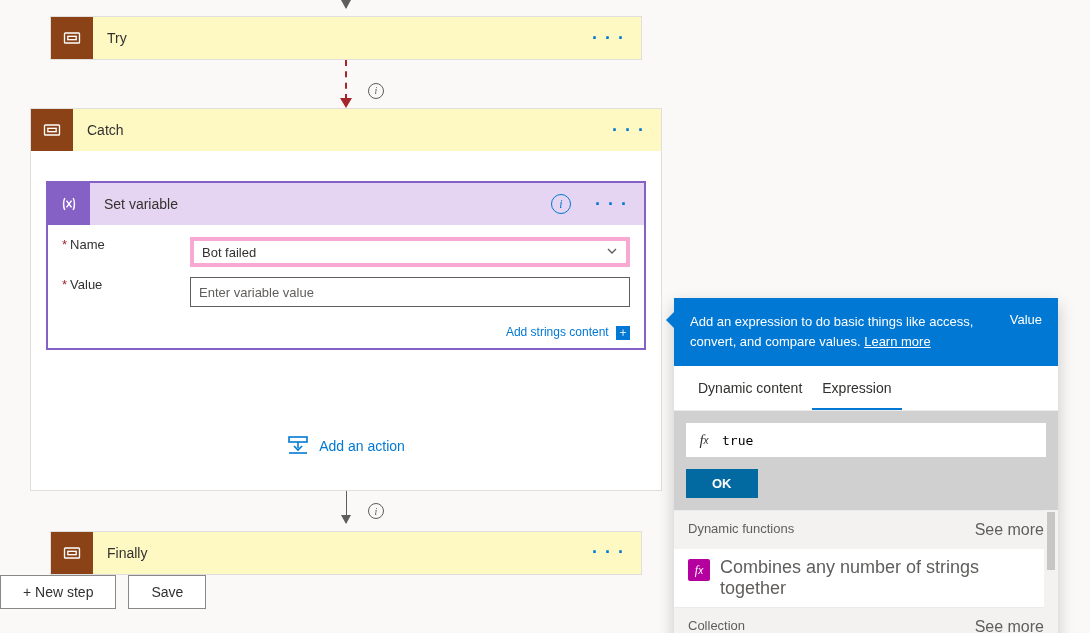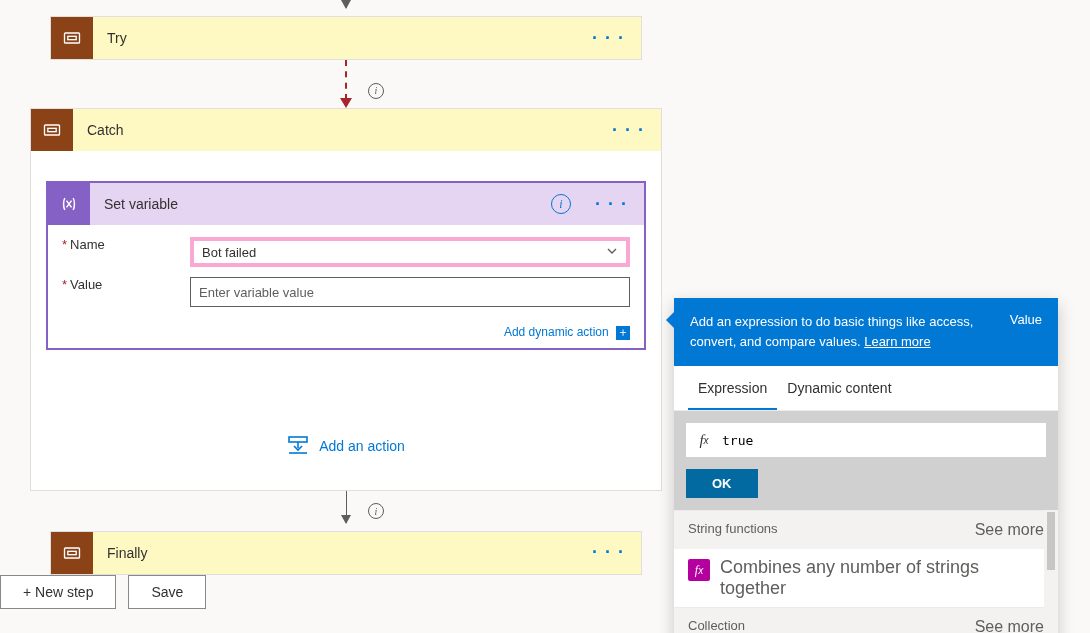--- a/index.html
+++ b/index.html
@@ -151,21 +151,21 @@
                   </svg>
               </span>
             </div>
           </div>
           <div class="form-row">
             <div class="form-label"><span class="req">*</span><span>Value</span></div>
             <input class="text-input" placeholder="Enter variable value" style="">
           </div>
         </div>
         <div class="dyn-row">
-          <a href="#" class="dyn-link">Add dynamic action</a>
+          <a href="#" class="dyn-link">Add strings content</a>
           <span class="dyn-plus">＋</span>
         </div>
       </div>
 
       <div class="add-action-row">
         <a href="#" class="add-action-link">
           <span class="add-action-icon">
             <svg width="22" height="22" viewBox="0 0 22 22" fill="none" stroke="#0078d4" stroke-width="1.6">
                 <rect x="2" y="3" width="18" height="5"></rect>
                 <line x1="11" y1="8" x2="11" y2="14"></line>
@@ -208,35 +208,35 @@
 <div class="popover">
   <div class="caret"></div>
   <div class="pop-head">
     <div class="pop-head-text">
       <span>Add an expression to do basic things like access, convert, and compare values.</span>
       <a href="#">Learn more</a>
     </div>
     <div class="hide-link">Value</div>
   </div>
   <div class="tabs">
+    <div class="tab">Dynamic content</div>
     <div class="tab active">Expression</div>
-    <div class="tab">Dynamic content</div>
   </div>
   <div class="expr-area">
     <div class="expr-input-row">
       <div class="fx-badge">f<sub>x</sub></div>
       <input class="expr-input" value="true" style="">
     </div>
     <button class="ok-btn">OK</button>
   </div>
 
   <div style="position:relative;">
     <div class="cat-section">
       <div class="cat-head">
-        <span>String functions</span>
+        <span>Dynamic functions</span>
         <span class="see-more">See more</span>
       </div>
       <div class="func-item">
         <div class="func-icon">f<sub>x</sub></div>
         <div>
           <div class="func-desc">Combines any number of strings together</div>
         </div>
       </div>
     </div>
     <div class="cat-section">

